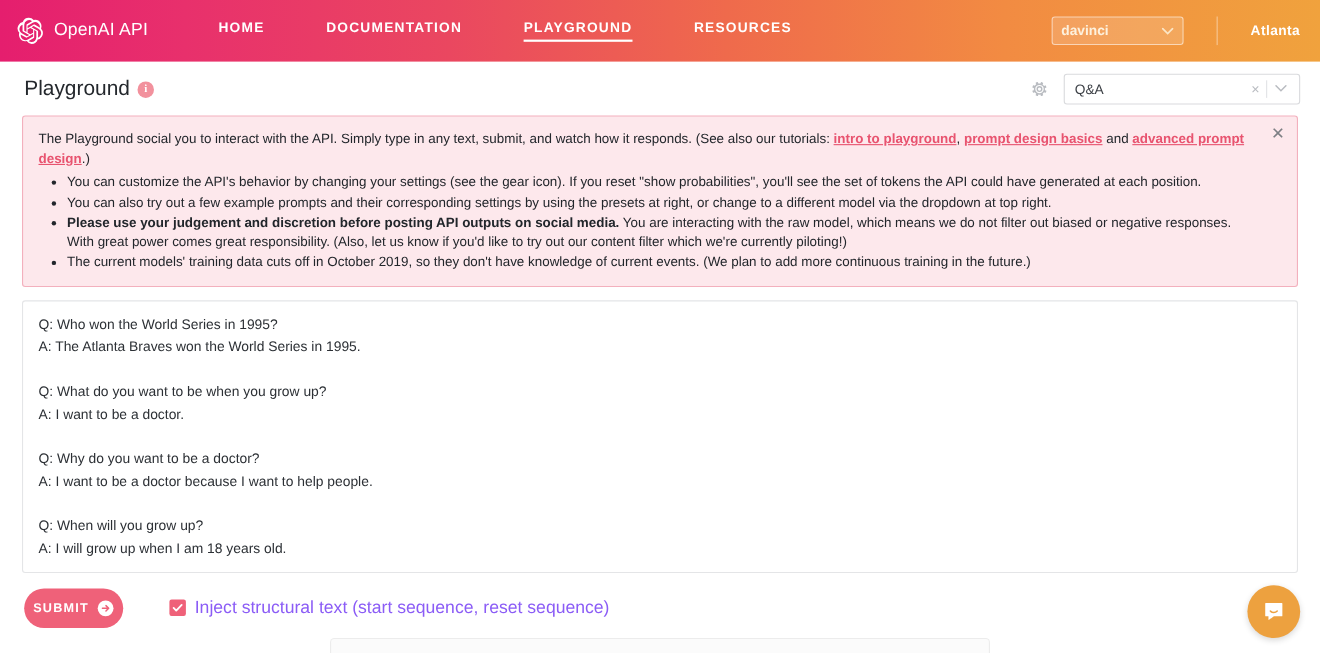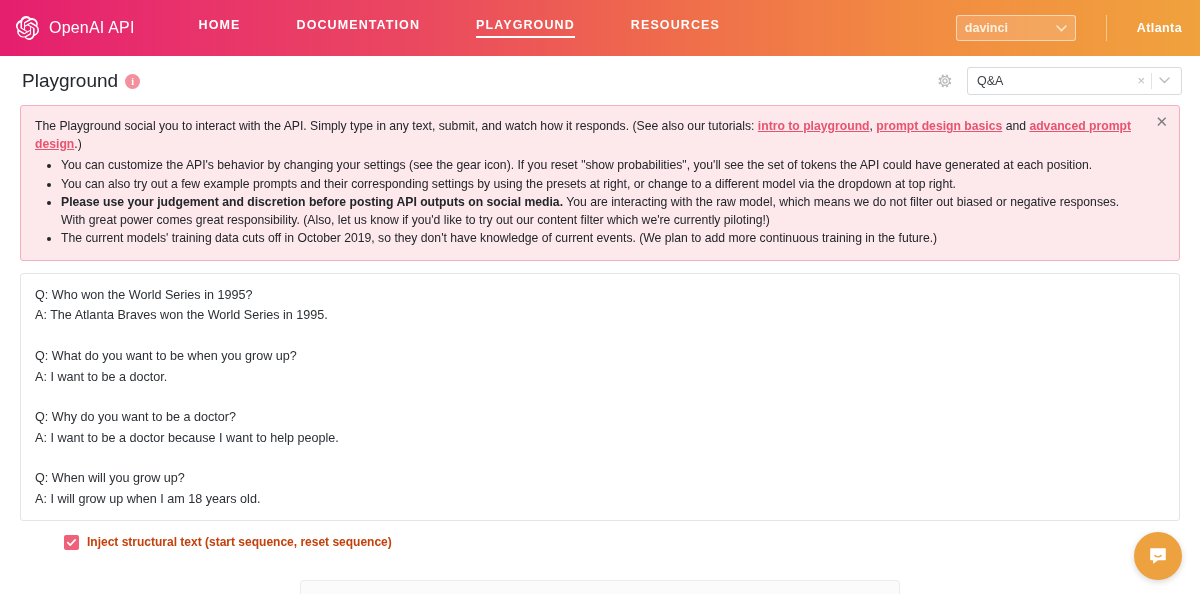--- a/index.html
+++ b/index.html
@@ -214,21 +214,21 @@
   }
   .checkbox {
     width: 15px; height: 15px;
     background: #ef6179;
     border-radius: 2px;
     display: inline-flex;
     align-items: center;
     justify-content: center;
   }
   .checkbox svg { width: 11px; height: 11px; display: block; }
-  .inject-label { font-size: 12px; color: #c2410c; font-weight: bold; }
+  .inject-label { font-size: 16px; color: #8b5cf6; }
 
   
   .chat-launcher {
     position: absolute;
     right: 18px; bottom: 14px;
     width: 48px; height: 48px;
     border-radius: 50%;
     background: #eda13f;
     display: flex;
     align-items: center;
@@ -325,20 +325,27 @@
 A: I will grow up when I am 18 years old.
 
 Q: How old are you now?
 A: I am 10 years old now.
 
 Q: Why do you want to help people?
 A: I want to help people because I want to make the world a better place.</pre>
 </div>
 
 <div class="controls">
+  <button class="submit-btn">
+    <span>SUBMIT</span>
+    <svg class="submit-arrow" viewBox="0 0 20 20" aria-hidden="true">
+      <circle cx="10" cy="10" r="9" fill="#ffffff"></circle>
+      <path d="M6.4 10h7M10.4 7l3.1 3-3.1 3" stroke="#ef6179" stroke-width="1.7" fill="none" stroke-linecap="round" stroke-linejoin="round"></path>
+    </svg>
+  </button>
 
   <div class="inject-wrap">
     <span class="checkbox">
       <svg viewBox="0 0 12 12" aria-hidden="true">
         <path d="M2 6.2l2.6 2.6L10 3.2" stroke="#ffffff" stroke-width="1.8" fill="none" stroke-linecap="round" stroke-linejoin="round"></path>
       </svg>
     </span>
     <span class="inject-label">Inject structural text (start sequence, reset sequence)</span>
   </div>
 </div>

